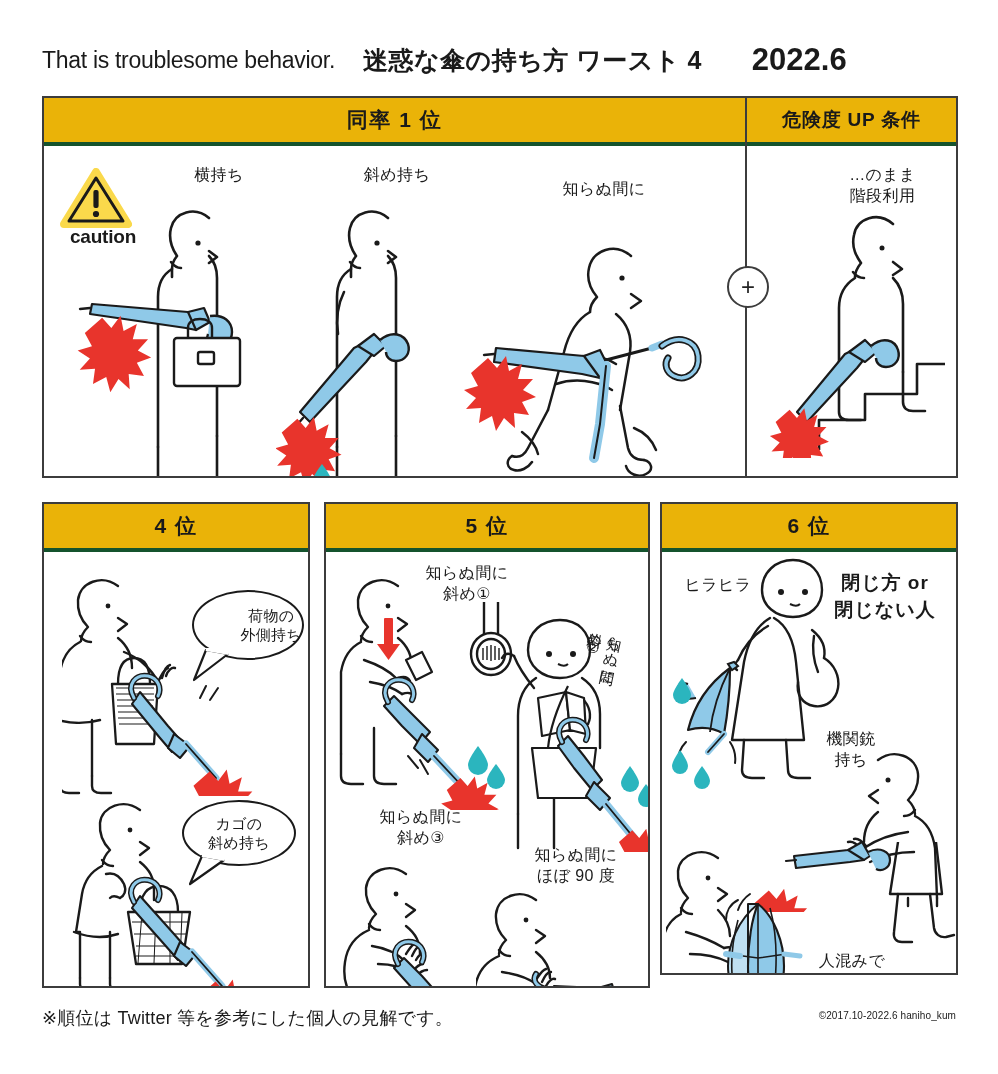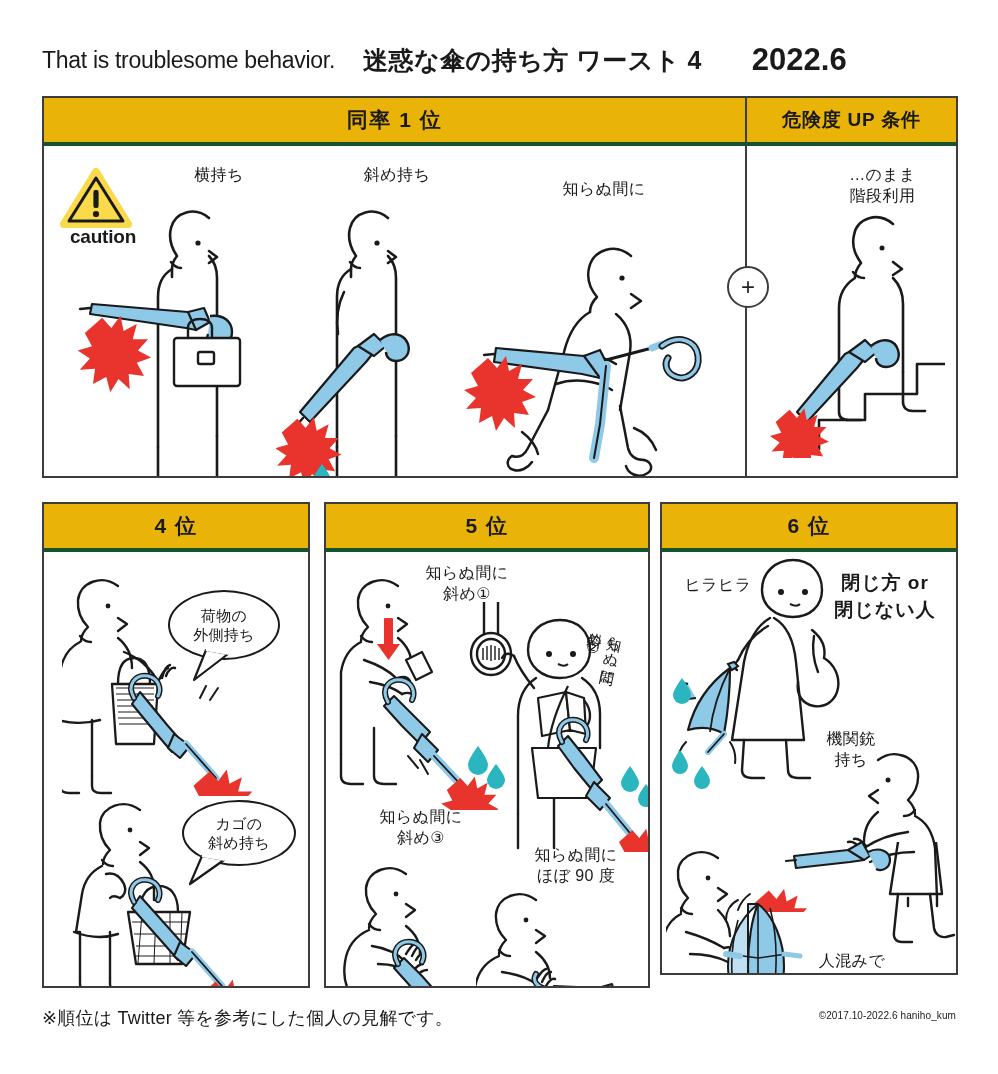--- a/index.html
+++ b/index.html
@@ -320,21 +320,21 @@
     </svg>
   </div>
 </div>
 
 <div class="plus-badge">+</div>
 
 <div class="panel" id="panel-rank4">
   <div class="panel-head">4 位</div>
   <div class="panel-body">
 
-    <div class="bubble" style="left:124px; top:38px; width:108px; height:66px;">
+    <div class="bubble" style="left:148px; top:38px; width:108px; height:66px;justify-content:flex-end;">
       <span>荷物の
 外側持ち</span>
     </div>
     <svg class="art" style="left:144px; top:96px;" width="50" height="36" viewBox="0 0 50 36">
       <path d="M18 2 L40 6 L6 32 Z" fill="#fff" stroke="#1a1a1a" stroke-width="2.2" stroke-linejoin="round"></path>
       <path d="M18 1 L41 5" stroke="#fff" stroke-width="4"></path>
     </svg>
 
     <svg class="art" style="left:18px; top:14px;" width="220" height="230" viewBox="0 0 220 230">
       <g fill="none" stroke="#1a1a1a" stroke-width="2.4" stroke-linecap="round" stroke-linejoin="round">

